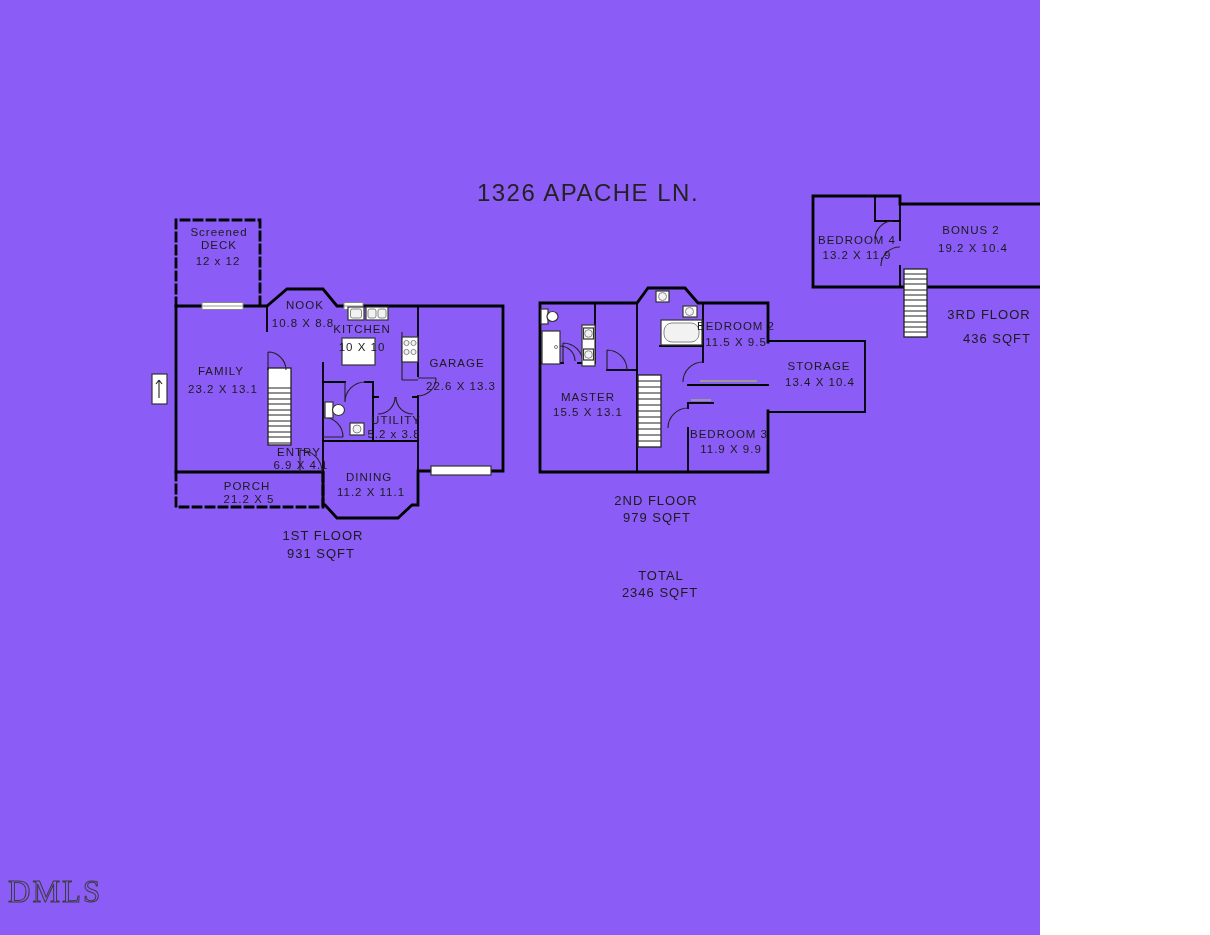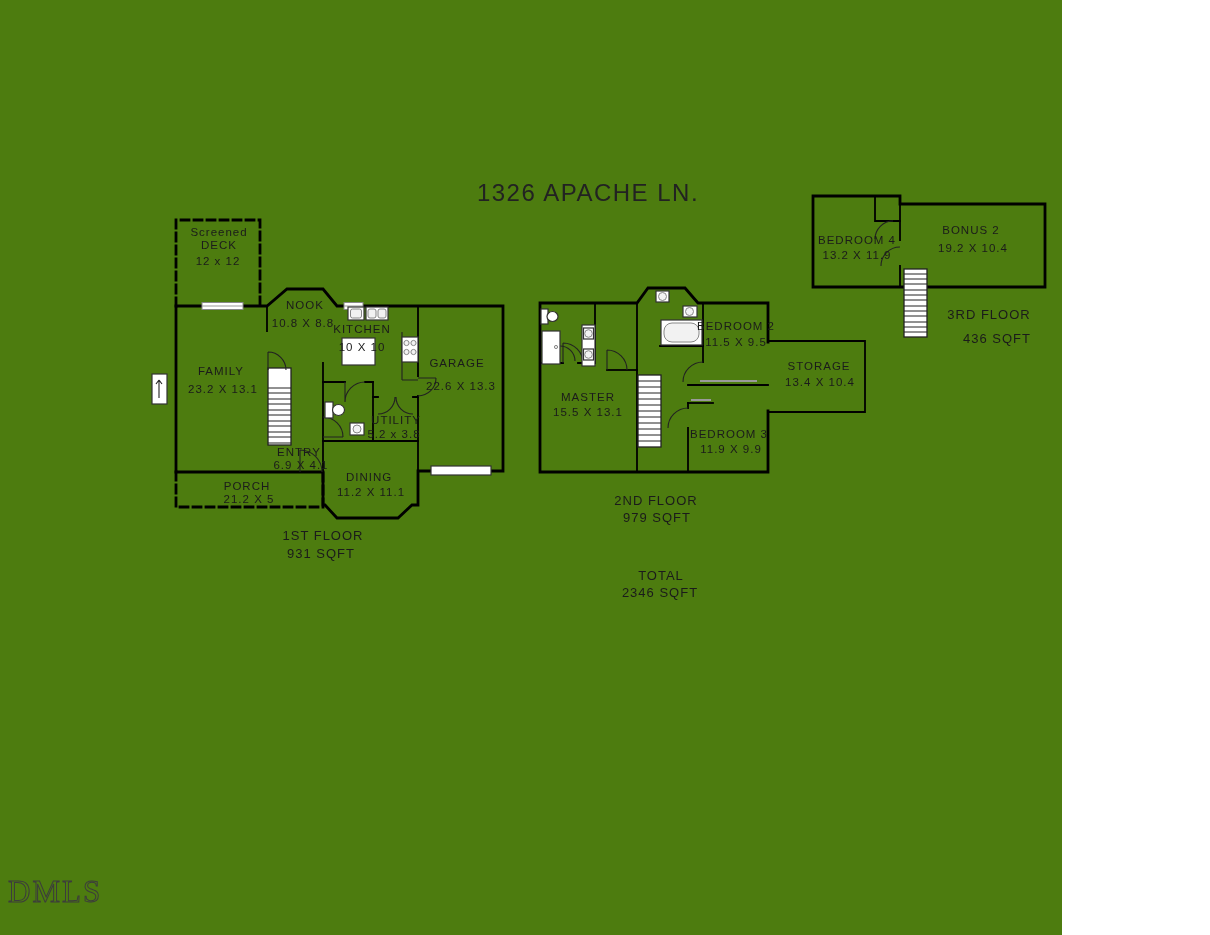--- a/index.html
+++ b/index.html
@@ -1,16 +1,16 @@
 <!DOCTYPE html>
 <html><head>
 <meta charset="utf-8">
 <style>
   html,body{margin:0;padding:0;background:#fff;}
-  #canvas{position:relative;width:1040px;height:935px;background:#4d7c0f;overflow:hidden;padding-left:22px;}
+  #canvas{position:relative;width:1040px;height:935px;background:#8b5cf6;overflow:hidden;}
   svg{position:absolute;left:0;top:0;}
   .wall{fill:none;stroke:#000;stroke-width:2.8;stroke-linejoin:miter;stroke-linecap:square;}
   .wallthin{fill:none;stroke:#000;stroke-width:1.8;stroke-linecap:square;}
   .dashed{stroke-dasharray:8 5;}
   .door{fill:none;stroke:#222;stroke-width:1.1;}
   .fix{fill:#fff;stroke:#333;stroke-width:1.2;}
   .fixg{fill:#f2f2f2;stroke:#888;stroke-width:1;}
   .win{fill:#fff;stroke:#888;stroke-width:1;}
   .winline{fill:none;stroke:#999;stroke-width:1;}
   .rod{fill:none;stroke:#9a9a9a;stroke-width:2;}

